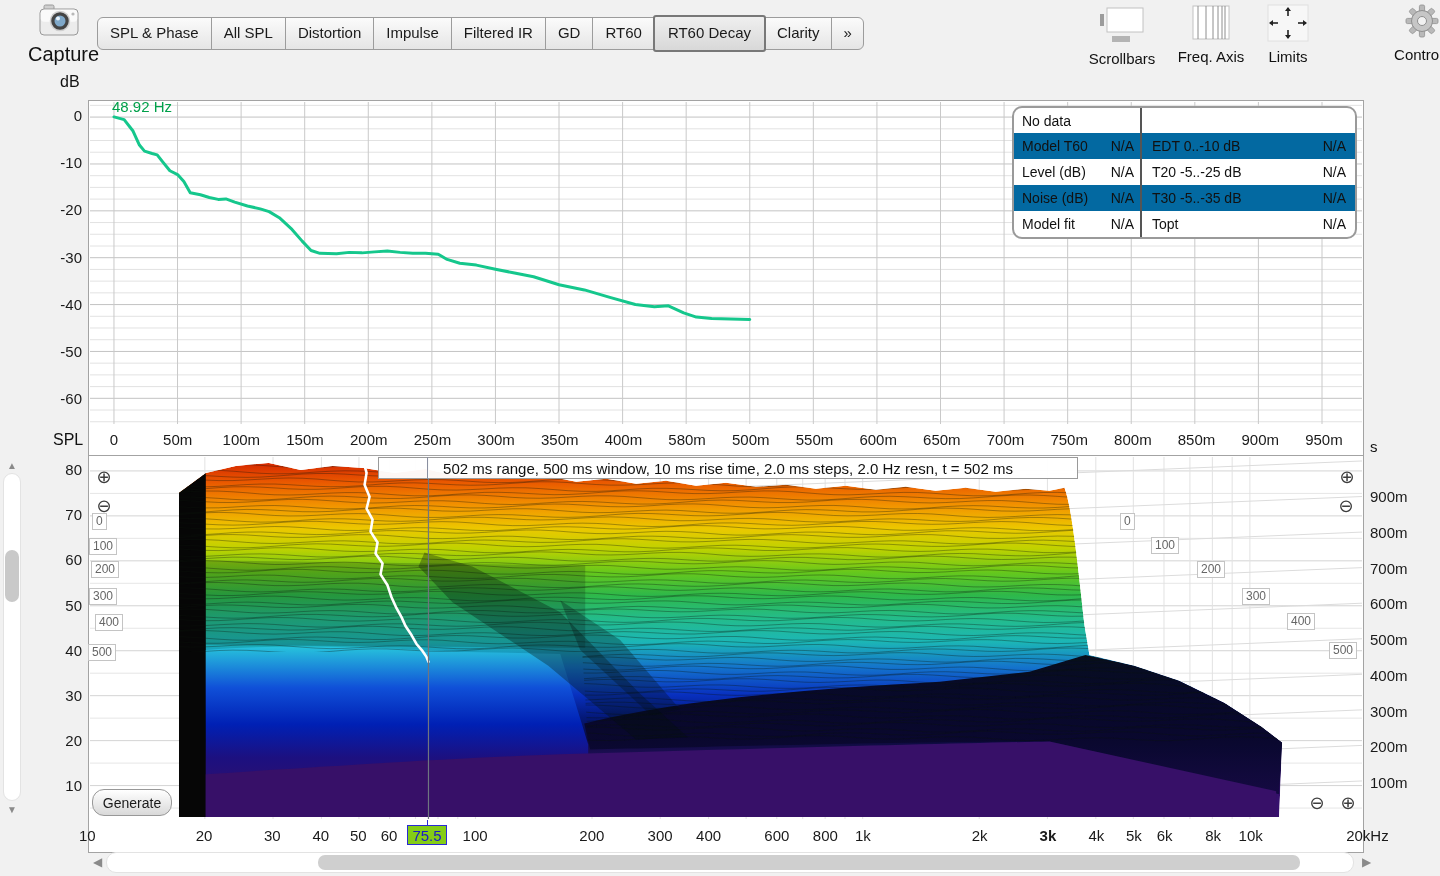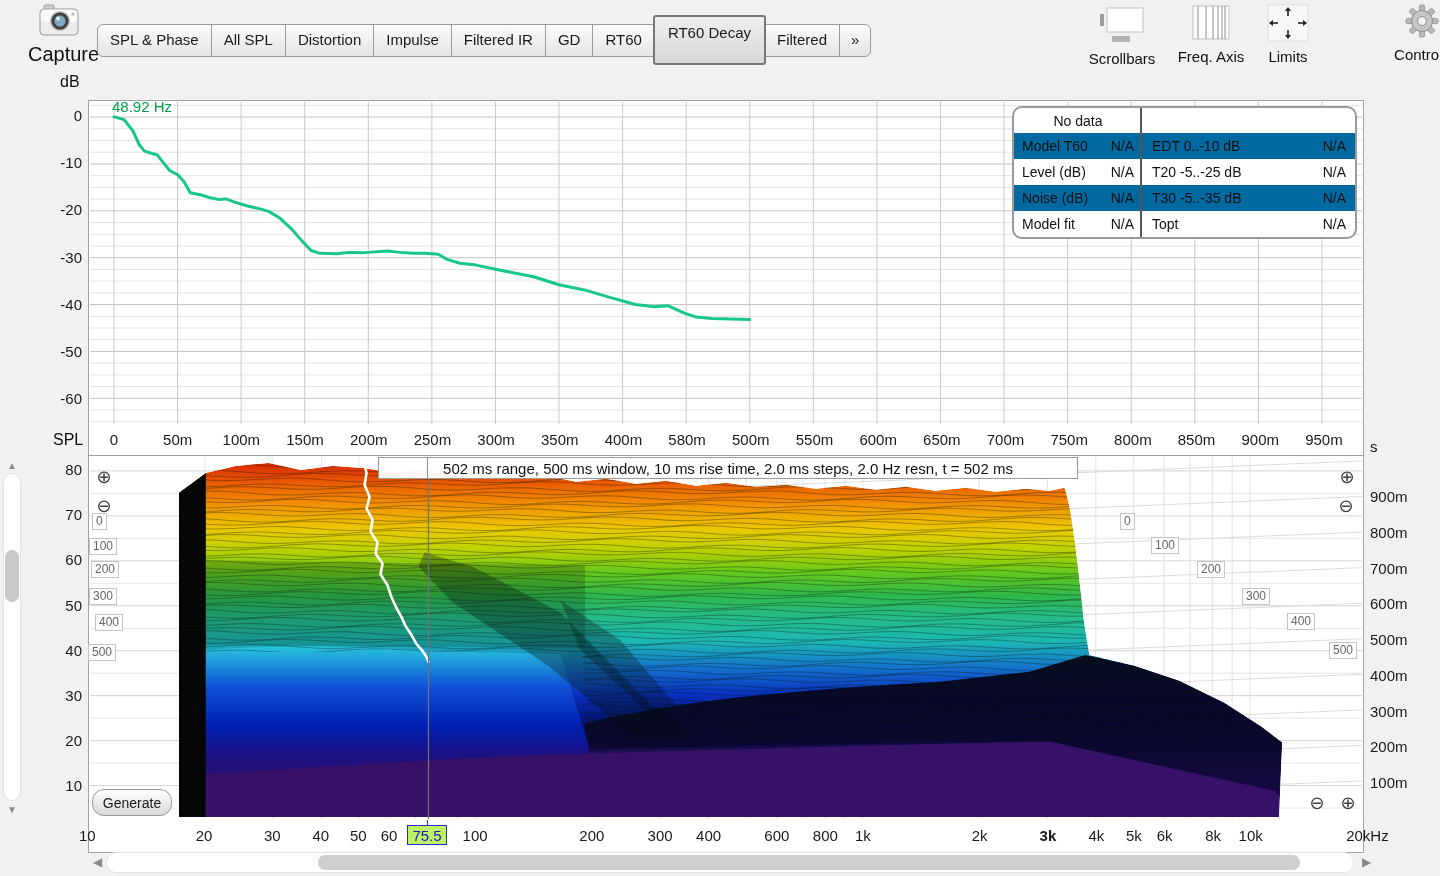--- a/index.html
+++ b/index.html
@@ -7,21 +7,21 @@
        font-family:"Liberation Sans",sans-serif;color:#111}
   
   #capture-wrap{position:absolute;left:28px;top:3px;width:62px;text-align:center;cursor:pointer}
   #capture-wrap .cap-label{font-size:20px;margin-top:0}
   #tabbar{position:absolute;left:97px;top:17px;display:flex;align-items:center}
   .tab{padding:5px 12px 6px;font-size:15px;line-height:20px;white-space:nowrap;cursor:pointer;
        background:linear-gradient(#fbfbfb,#e5e5e5);border:1px solid #9c9c9c;margin-left:-1px;color:#1a1a1a}
   .tab:first-child{border-radius:6px 0 0 6px;margin-left:0}
   .tab.overflow{border-radius:0 6px 6px 0;padding:5px 11px 6px}
   .tab.selected{background:linear-gradient(#efefef,#d8d8d8);border:2px solid #787878;border-radius:3px;
-       margin:-2px -1px -2px -2px;padding:6px 13px 20px;position:relative;z-index:2}
+       margin:-2px -1px -2px -2px;padding:6px 13px 7px;position:relative;z-index:2}
   .tool{position:absolute;text-align:center;cursor:pointer}
   .tool .tool-label{font-size:15px;color:#111;margin-top:2px;white-space:nowrap}
   
   .panel{position:absolute;background:#fff;border:1px solid #a3a3a3;box-sizing:border-box}
   #decay-plot{left:88px;top:100px;width:1276px;height:326px}
   #decay-axis{left:88px;top:425px;width:1276px;height:31px;border-top:none}
   #wf-plot{left:88px;top:455px;width:1276px;height:366px}
   #wf-axis{left:88px;top:820px;width:1276px;height:33px;border-top:none}
   .panel svg{display:block;width:100%;height:100%}
   .axis-title{position:absolute;font-size:16px;color:#111}
@@ -32,35 +32,35 @@
   #stats{position:absolute;left:1012px;top:106px;width:345px;height:133px;background:#fff;
          border:2px solid #9a9a9a;border-radius:10px;overflow:hidden;box-sizing:border-box;font-size:14px}
   .srow{display:flex;height:26px;align-items:center}
   .srow.hdr{height:25px}
   .srow.shade{background:#0369a1}
   .scell-l{width:128px;flex:0 0 128px;display:flex;align-items:center;height:100%;
            border-right:2px solid #555;box-sizing:border-box;padding:0 6px 0 8px}
   .scell-r{flex:1;display:flex;align-items:center;height:100%;padding:0 9px 0 10px}
   .slabel{flex:1;white-space:nowrap}
   .svalue{white-space:nowrap}
-  .shdr{width:100%;text-align:center;white-space:nowrap}
+  .shdr{width:100%;text-align:left;white-space:nowrap}
   
   #wf-title{position:absolute;left:378px;top:457px;width:700px;height:22px;background:rgba(255,255,255,.96);
             border:1px solid #9a9a9a;font-size:15px;line-height:21px;text-align:center;color:#111;z-index:4;box-sizing:border-box}
   #wf-cursorline-top{position:absolute;left:427px;top:457px;width:1px;height:22px;background:#8a8fa0;z-index:5}
   .wf-float{position:absolute;font-size:12px;line-height:15px;color:#666;background:rgba(255,255,255,.92);
             border:1px solid #c4c4c4;padding:0 3px;z-index:3}
   .zoombtn{position:absolute;width:20px;height:20px;font-size:18px;line-height:20px;text-align:center;
            color:#3c3c3c;z-index:4;cursor:pointer;user-select:none}
   #generate-btn{position:absolute;left:92px;top:789px;width:80px;height:27px;border-radius:12px;
             background:linear-gradient(#ffffff,#d9d9d9);border:1px solid #989898;font-size:14px;
             font-family:"Liberation Sans",sans-serif;color:#1a1a1a;z-index:4;cursor:pointer}
   .freq-tick{position:absolute;top:827px;width:64px;text-align:center;font-size:15px;color:#1a1a1a;z-index:2}
   #cursor-freq{position:absolute;left:407px;top:825px;width:40px;height:20px;border:1px solid #2a2ad4;
-            color:#1a1ac8;background:#bef264;font-size:15px;line-height:19px;text-align:center;z-index:3;box-sizing:border-box;cursor:text}
+            color:#1a1ac8;background:#84cc16;font-size:15px;line-height:19px;text-align:center;z-index:3;box-sizing:border-box;cursor:text}
   #cursor-freq-tick{position:absolute;left:427px;top:820px;width:1px;height:6px;background:#2a2ad4;z-index:3}
   
   .sb-track-v{position:absolute;left:3px;top:473px;width:18px;height:328px;background:#fff;border-radius:9px;border:1px solid #e3e3e3;box-sizing:border-box}
   .sb-thumb-v{position:absolute;left:5px;top:550px;width:14px;height:52px;background:#c9c9c9;border-radius:7px;cursor:pointer}
   .sb-track-h{position:absolute;left:106px;top:852px;width:1248px;height:21px;background:#fff;border-radius:10px;border:1px solid #e3e3e3;box-sizing:border-box}
   .sb-thumb-h{position:absolute;left:318px;top:855px;width:982px;height:15px;background:#cfcfcf;border-radius:7px;cursor:pointer}
   .sarrow{position:absolute;color:#8a8a8a;font-size:10px;line-height:10px;cursor:pointer;user-select:none}
   #decay-cursor-label{position:absolute;left:112px;top:98px;font-size:15px;z-index:3}
 </style>
 </head>
@@ -81,21 +81,21 @@
 
 <div id="tabbar">
     <div class="tab">SPL &amp; Phase</div>
     <div class="tab">All SPL</div>
     <div class="tab">Distortion</div>
     <div class="tab">Impulse</div>
     <div class="tab">Filtered IR</div>
     <div class="tab">GD</div>
     <div class="tab">RT60</div>
     <div class="tab selected">RT60 Decay</div>
-    <div class="tab">Filtered</div>
+    <div class="tab">Clarity</div>
     <div class="tab overflow">»</div>
   </div>
 
 <div id="tools">
     <div class="tool" style="left: 1084px; top: 6px; width: 76px;"><svg width="48" height="38" viewBox="0 0 48 38">
         <rect x="2" y="8" width="4" height="12" fill="#9c9c9c"></rect>
         <rect x="9" y="2" width="36" height="24" fill="#fff" stroke="#c2c2c2"></rect>
         <rect x="14" y="30" width="18" height="6" fill="#b4b4b4"></rect>
       </svg><div class="tool-label">Scrollbars</div></div>
     <div class="tool" style="left: 1173px; top: 4px; width: 76px;"><svg width="48" height="38" viewBox="0 0 48 38">

